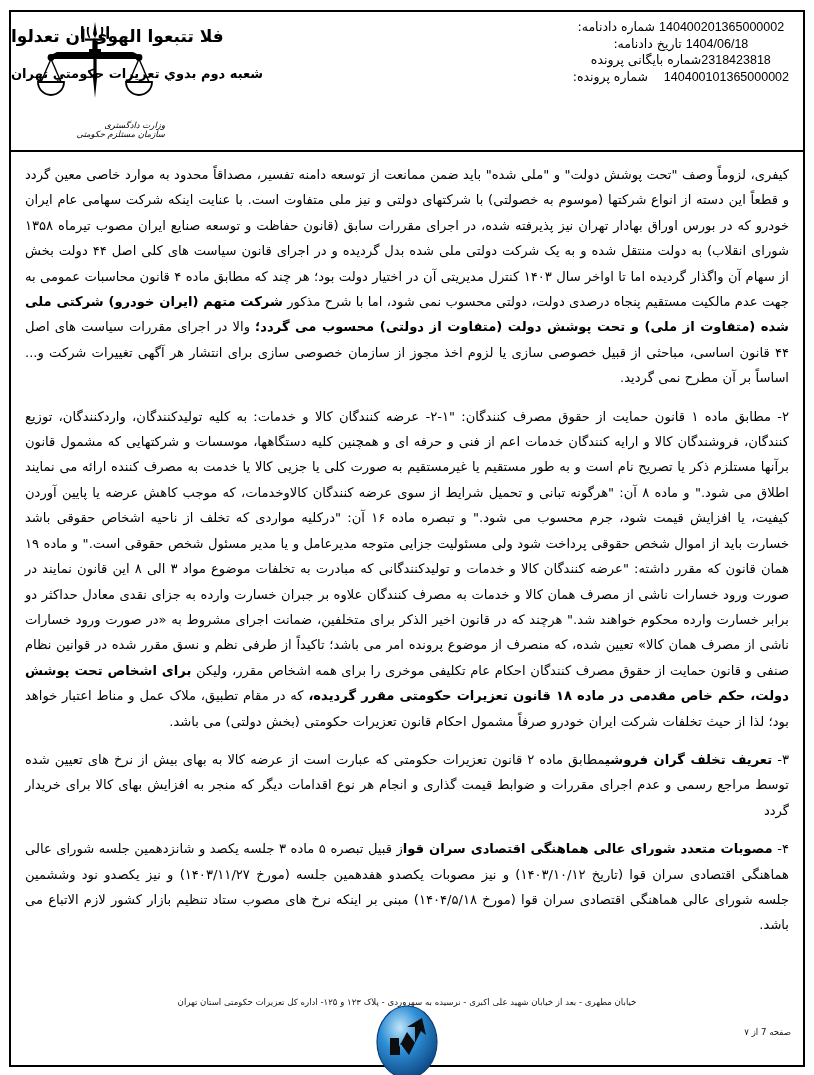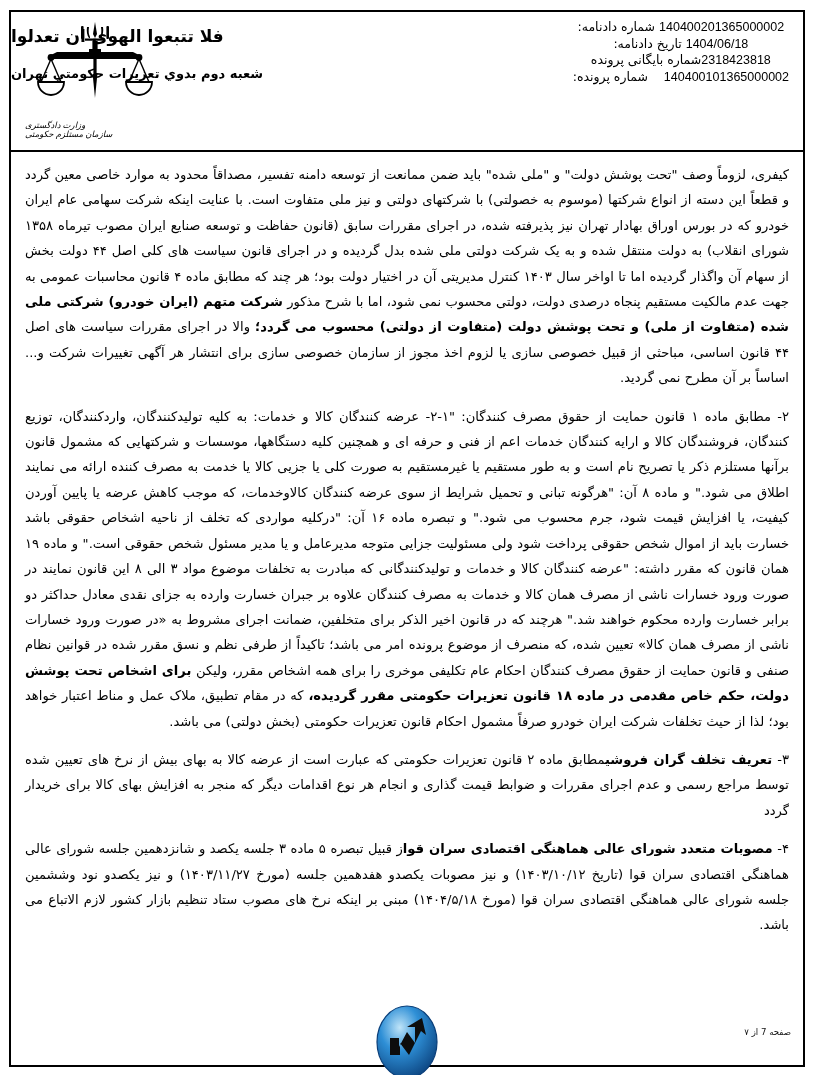--- a/index.html
+++ b/index.html
@@ -82,22 +82,21 @@
     margin-top: 20px;
     letter-spacing: 0.2px;
   }
 
   .emblem {
     position: absolute;
     top: 6px;
     left: 14px;
     width: 140px;
     height: 128px;
-    text-align: left;
-    font-family: Liberation Serif, serif;
+    text-align: right;
   }
   .emblem svg { display: block; margin: 0 auto; }
   .emblem-text {
     font-size: 8.5px;
     line-height: 11px;
     margin-top: -2px;
     font-style: italic;
     letter-spacing: 0.2px;
   }
 
@@ -220,20 +219,21 @@
 
     <div class="body-area">
       <p class="para"><span>کیفری، لزوماً وصف "تحت پوشش دولت" و "ملی شده" باید ضمن ممانعت از توسعه دامنه تفسیر، مصداقاً محدود به موارد خاصی معین گردد و قطعاً این دسته از انواع شرکتها (موسوم به خصولتی) با شرکتهای دولتی و نیز ملی متفاوت است. با عنایت اینکه شرکت سهامی عام ایران خودرو که در بورس اوراق بهادار تهران نیز پذیرفته شده، در اجرای مقررات سابق (قانون حفاظت و توسعه صنایع ایران مصوب تیرماه ۱۳۵۸ شورای انقلاب) به دولت منتقل شده و به یک شرکت دولتی ملی شده بدل گردیده و در اجرای قانون سیاست های کلی اصل ۴۴ دولت بخش از سهام آن واگذار گردیده اما تا اواخر سال ۱۴۰۳ کنترل مدیریتی آن در اختیار دولت بود؛ هر چند که مطابق ماده ۴ قانون محاسبات عمومی به جهت عدم مالکیت مستقیم پنجاه درصدی دولت، دولتی محسوب نمی شود، اما با شرح مذکور </span><b>شرکت متهم (ایران خودرو) شرکتی ملی شده (متفاوت از ملی) و تحت پوشش دولت (متفاوت از دولتی) محسوب می گردد؛</b><span> والا در اجرای مقررات سیاست های اصل ۴۴ قانون اساسی، مباحثی از قبیل خصوصی سازی یا لزوم اخذ مجوز از سازمان خصوصی سازی برای انتشار هر آگهی تغییرات شرکت و... اساساً بر آن مطرح نمی گردید.</span></p>
       <p class="para"><span>۲- مطابق ماده ۱ قانون حمایت از حقوق مصرف کنندگان: "۱-۲- عرضه کنندگان کالا و خدمات: به کلیه تولیدکنندگان، واردکنندگان، توزیع کنندگان، فروشندگان کالا و ارایه کنندگان خدمات اعم از فنی و حرفه ای و همچنین کلیه دستگاهها، موسسات و شرکتهایی که مشمول قانون برآنها مستلزم ذکر یا تصریح نام است و به طور مستقیم یا غیرمستقیم به صورت کلی یا جزیی کالا یا خدمت به مصرف کننده ارائه می نمایند اطلاق می شود." و ماده ۸ آن: "هرگونه تبانی و تحمیل شرایط از سوی عرضه کنندگان کالاوخدمات، که موجب کاهش عرضه یا پایین آوردن کیفیت، یا افزایش قیمت شود، جرم محسوب می شود." و تبصره ماده ۱۶ آن: "درکلیه مواردی که تخلف از ناحیه اشخاص حقوقی باشد خسارت باید از اموال شخص حقوقی پرداخت شود ولی مسئولیت جزایی متوجه مدیرعامل و یا مدیر مسئول شخص حقوقی است." و ماده ۱۹ همان قانون که مقرر داشته: "عرضه کنندگان کالا و خدمات و تولیدکنندگانی که مبادرت به تخلفات موضوع مواد ۳ الی ۸ این قانون نمایند در صورت ورود خسارات ناشی از مصرف همان کالا و خدمات به مصرف کنندگان علاوه بر جبران خسارت وارده به جزای نقدی معادل حداکثر دو برابر خسارت وارده محکوم خواهند شد." هرچند که در قانون اخیر الذکر برای متخلفین، ضمانت اجرای مشروط به «در صورت ورود خسارات ناشی از مصرف همان کالا» تعیین شده، که منصرف از موضوع پرونده امر می باشد؛ تاکیداً از طرفی نظم و نسق مقرر شده در قوانین نظام صنفی و قانون حمایت از حقوق مصرف کنندگان احکام عام تکلیفی موخری را برای همه اشخاص مقرر، ولیکن </span><b>برای اشخاص تحت پوشش دولت، حکم خاص مقدمی در ماده ۱۸ قانون تعزیرات حکومتی مقرر گردیده،</b><span> که در مقام تطبیق، ملاک عمل و مناط اعتبار خواهد بود؛ لذا از حیث تخلفات شرکت ایران خودرو صرفاً مشمول احکام قانون تعزیرات حکومتی (بخش دولتی) می باشد.</span></p>
       <p class="para"><span>۳- </span><b>تعریف تخلف گران فروشی</b><span>مطابق ماده ۲ قانون تعزیرات حکومتی که عبارت است از عرضه کالا به بهای بیش از نرخ های تعیین شده توسط مراجع رسمی و عدم اجرای مقررات و ضوابط قیمت گذاری و انجام هر نوع اقدامات دیگر که منجر به افزایش بهای کالا برای خریدار گردد</span></p>
       <p class="para"><span>۴- </span><b>مصوبات متعدد شورای عالی هماهنگی اقتصادی سران قوا</b><span>ز قبیل تبصره ۵ ماده ۳ جلسه یکصد و شانزدهمین جلسه شورای عالی هماهنگی اقتصادی سران قوا (تاریخ ۱۴۰۳/۱۰/۱۲) و نیز مصوبات یکصدو هفدهمین جلسه (مورخ ۱۴۰۳/۱۱/۲۷) و نیز یکصدو نود وششمین جلسه شورای عالی هماهنگی اقتصادی سران قوا (مورخ ۱۴۰۴/۵/۱۸) مبنی بر اینکه نرخ های مصوب ستاد تنظیم بازار کشور لازم الاتباع می باشد.</span></p>
 
     </div>
 
     <div class="footer">
+      <div class="footer-addr">خیابان مطهری - بعد از خیابان شهید علی اکبری - نرسیده به سهروردی - پلاک ۱۲۳ و ۱۲۵- اداره کل تعزیرات حکومتی استان تهران</div>
       <div class="footer-page">صفحه 7 از ۷</div>
       <div class="footer-logo">
         <svg width="62" height="74" viewBox="0 0 62 74">
           <defs>
             <radialGradient id="g1" cx="38%" cy="30%" r="78%">
               <stop offset="0%" stop-color="#bfe4f8"></stop>
               <stop offset="42%" stop-color="#2e8fd6"></stop>
               <stop offset="100%" stop-color="#0a3f7a"></stop>
             </radialGradient>
           </defs>

